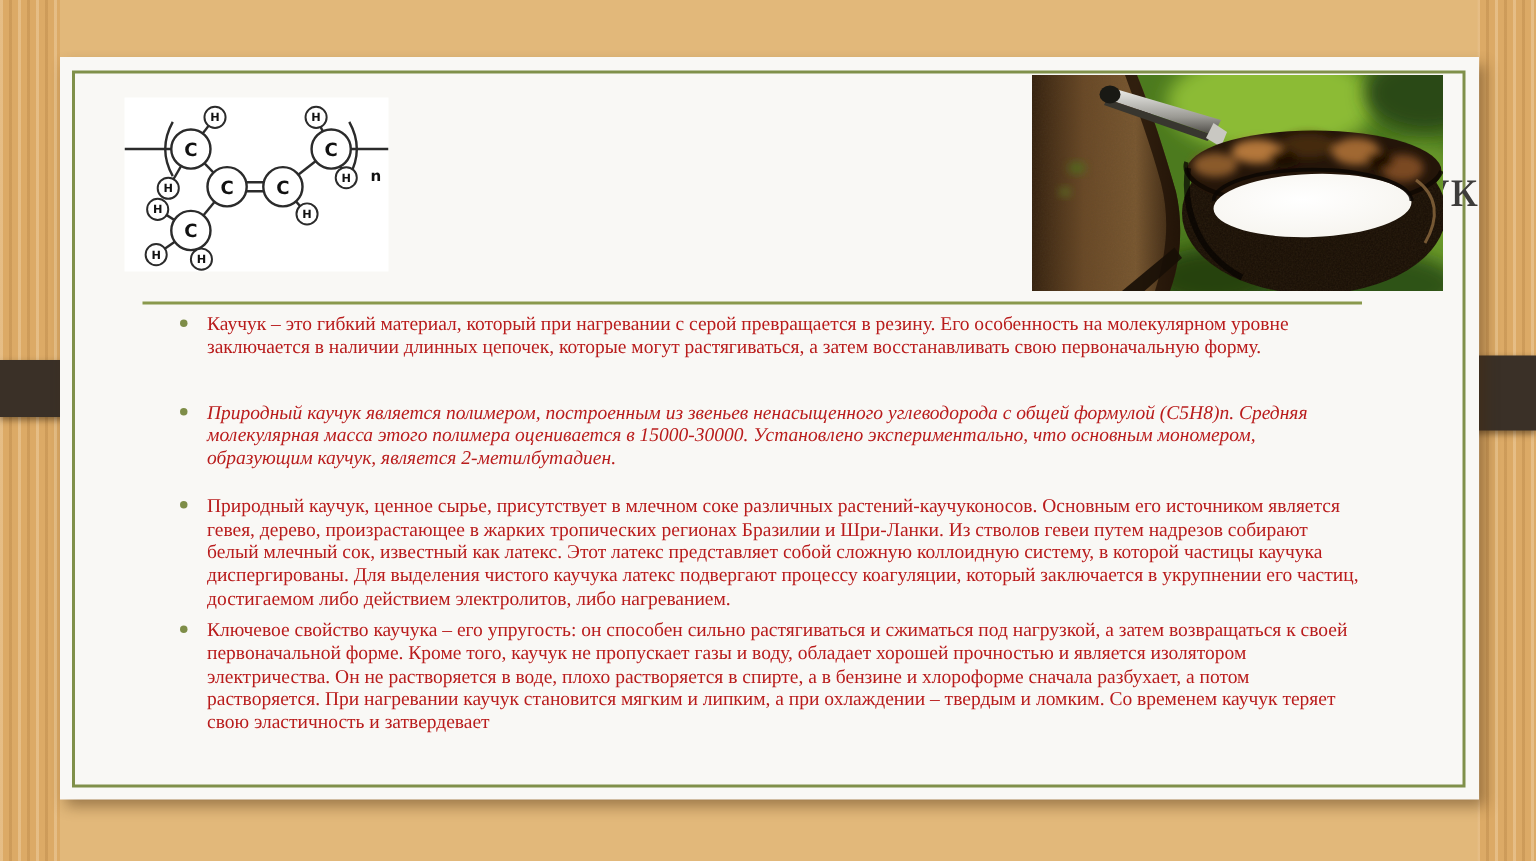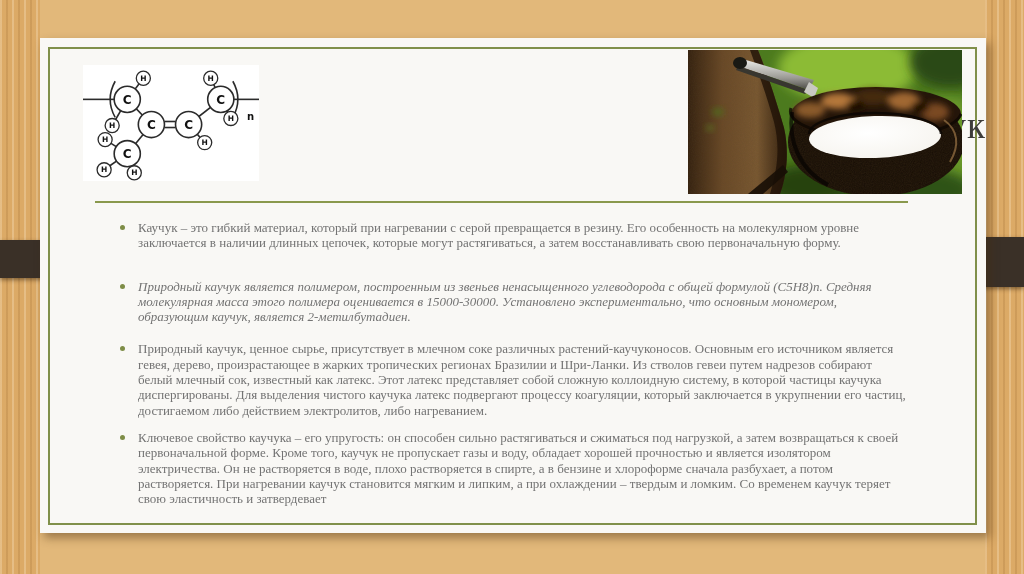--- a/index.html
+++ b/index.html
@@ -51,22 +51,22 @@
     background:#8a994d;
   }
   .photo{
     position:absolute;left:648px;top:12px;width:274px;height:144px;
     overflow:hidden;z-index:3;
   }
   .content{
     position:absolute;left:78px;top:170px;width:790px;z-index:2;
   }
   .bullet-item{
-    position:relative;padding-left:20px;color:#737373;
-    font-size:13px;line-height:15.3px;text-align:left;margin-top:12px;
+    position:relative;padding-left:20px;color:#b91c1c;
+    font-size:13px;line-height:15.3px;text-align:left;
   }
   .bullet-item .dot{
     position:absolute;left:2px;top:5px;width:5px;height:5px;border-radius:50%;
     background:#7e8d47;
   }
   .bullet-item:nth-child(1){margin-bottom:28px;}
   .bullet-item:nth-child(2){margin-bottom:17px;font-style:italic;}
   .bullet-item:nth-child(3){margin-bottom:6px;}
 </style>
 </head>

